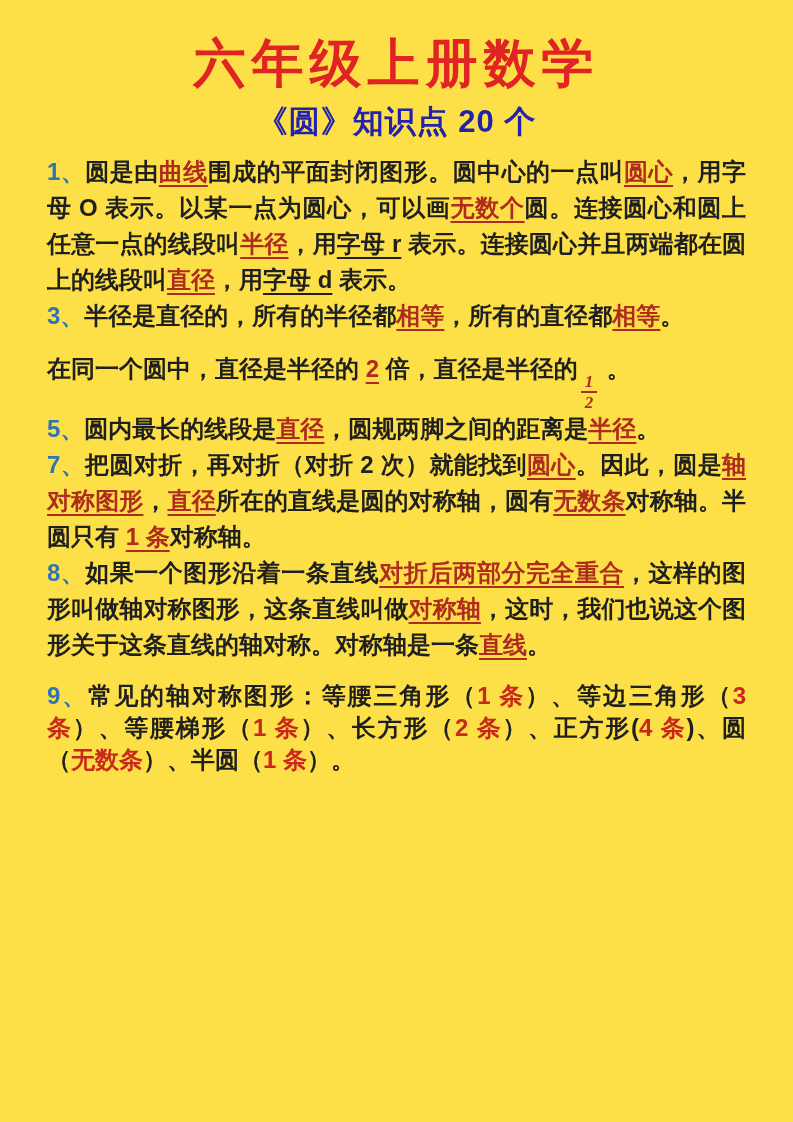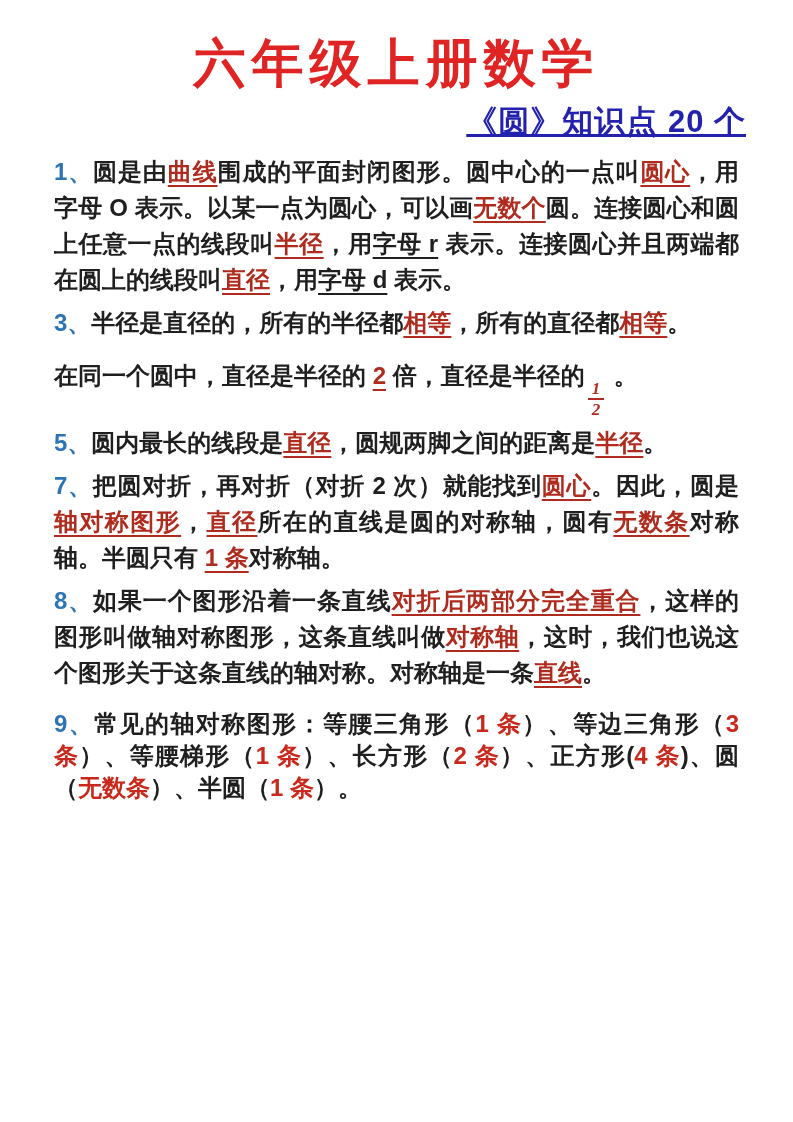--- a/index.html
+++ b/index.html
@@ -1,54 +1,53 @@
 <!DOCTYPE html>
 <html style="--title-red: #e02424; --subtitle-blue: #2222ae; --number-blue: #2e74b5; --term-red: #ae2b1e; --bright-red: #c9281c; --text-black: #1f1f1f;"><head>
 <meta charset="utf-8">
 <style>
   html, body { margin: 0; padding: 0; background: #e9e9e9; }
   .page {
     position: relative;
     width: 793px;
     height: 1122px;
     margin: 0 auto;
-    background: #ffffff;
+    background: #fde047;
     font-family: "Liberation Sans", "DejaVu Sans", sans-serif;
     color: var(--text-black, #1f1f1f);
     overflow: hidden;
     box-sizing: border-box;
     padding: 34px 47px 0 47px;
   }
   .doc-title {
     text-align: center;
     font-family: "Liberation Serif", "DejaVu Serif", serif;
     font-size: 52px;
     font-weight: 700;
     letter-spacing: 6px;
     color: var(--title-red, #e02424);
     line-height: 60px;
     margin: 0;
   }
   .doc-subtitle {
-    text-align: right;
+    text-align: center;
     font-size: 31px;
     font-weight: 700;
     letter-spacing: 1px;
     color: var(--subtitle-blue, #2222ae);
     line-height: 40px;
     margin: 8px 0 12px 0;
-    text-decoration: underline;
   }
   .doc-body {
     font-size: 24px;
     font-weight: 600;
     line-height: 36px;
     text-align: justify;
   }
-  .para { margin: 7px; }
+  .para { margin: 0; }
   .para.gap-top { margin-top: 17px; }
   .para.loose { line-height: 32px; }
   .run-num  { color: var(--number-blue, #2e74b5); font-weight: 700; }
   .run-plain { color: var(--text-black, #1f1f1f); }
   .run-redu {
     color: var(--term-red, #ae2b1e);
     text-decoration: underline;
     text-decoration-thickness: 2px;
     text-underline-offset: 5px;
   }

